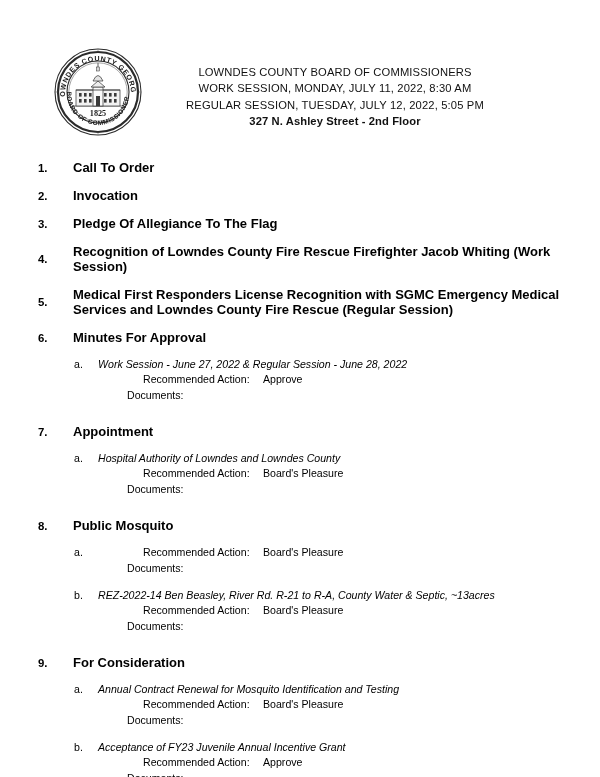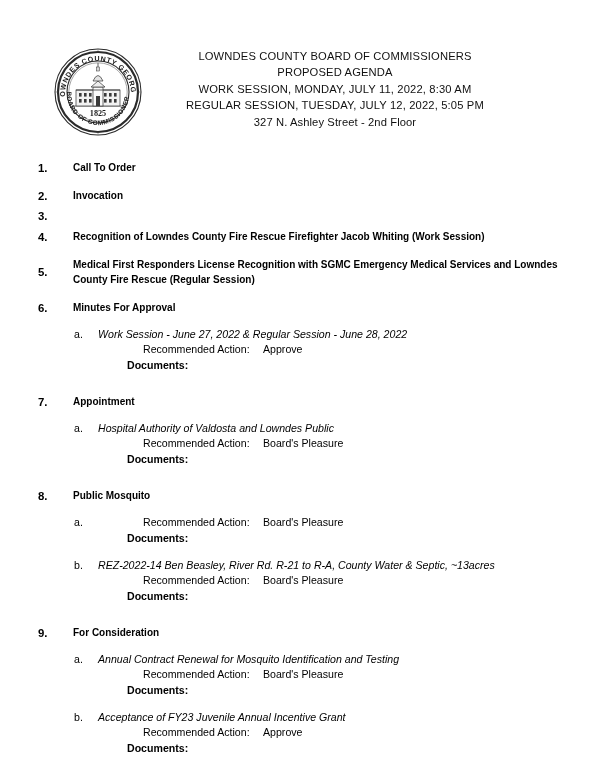--- a/index.html
+++ b/index.html
@@ -30,31 +30,31 @@
     left: 52px;
     top: 4px;
     width: 92px;
     height: 92px;
   }
   .seal-wrap svg { display: block; }
 
   .header-text {
     position: absolute;
     left: 150px;
-    top: 6px;
+    top: 22px;
     width: 370px;
     text-align: center;
     font-size: 11.2px;
     line-height: 16.4px;
     letter-spacing: 0.15px;
     color: #111;
     font-weight: 400;
   }
   .header-text .line { white-space: nowrap; }
-  .header-text .addr { letter-spacing: 0.1px; }
+  .header-text .addr { letter-spacing: 0.1px; font-weight: bold; }
 
   
   .agenda {
     position: absolute;
     top: 160px;
     left: 0;
     width: 600px;
   }
 
   .item {
@@ -71,21 +71,21 @@
     line-height: 15px;
   }
   .item-num.centered {
     top: 50%;
     transform: translateY(-50%);
   }
   .item-title {
     margin-left: 73px;
     margin-right: 28px;
     font-weight: bold;
-    font-size: 10px;
+    font-size: 13px;
     line-height: 15px;
   }
 
   .item-block { margin-bottom: 14px; }
   .item-block.tight { margin-bottom: 13px; }
 
   
   .subitem {
     position: relative;
     margin-top: 12px;
@@ -111,21 +111,20 @@
     line-height: 15.5px;
     display: flex;
     padding-left: 16px;
   }
   .sub-detail .label { width: 120px; flex: none; }
   .sub-detail .value { flex: none; }
   .sub-docs {
     margin-left: 127px;
     font-size: 10.6px;
     line-height: 15.5px;
-    font-weight: bold;
   }
 
   .section-gap { height: 7px; }
 </style>
 </head>
 <body>
 
 <div class="doc-header">
 
   <div class="seal-wrap">
@@ -183,21 +182,20 @@
         <textPath href="#arcTop" startOffset="50%" text-anchor="middle">LOWNDES COUNTY GEORGIA</textPath>
       </text>
       <text font-family="'Liberation Sans', sans-serif" font-size="6.4" font-weight="bold" fill="#1a1a1a" letter-spacing="0.5">
         <textPath href="#arcBot" startOffset="50%" text-anchor="middle">BOARD OF COMMISSIONERS</textPath>
       </text>
     </svg>
   </div>
 
   <div class="header-text">
     <div class="line">LOWNDES COUNTY BOARD OF COMMISSIONERS</div>
-    <div class="line">PROPOSED AGENDA</div>
     <div class="line">WORK SESSION, MONDAY, JULY 11, 2022, 8:30 AM</div>
     <div class="line">REGULAR SESSION, TUESDAY, JULY 12, 2022, 5:05 PM</div>
     <div class="line addr">327 N. Ashley Street - 2nd Floor</div>
   </div>
 </div>
 
 <div class="agenda" id="agenda-root">
     <div class="item-block tight">
       <div class="item">
         <div class="item-num centered">1.</div>
@@ -206,20 +204,21 @@
     </div>
     <div class="item-block tight">
       <div class="item">
         <div class="item-num centered">2.</div>
         <div class="item-title">Invocation</div>
       </div>
     </div>
     <div class="item-block tight">
       <div class="item">
         <div class="item-num centered">3.</div>
+        <div class="item-title">Pledge Of Allegiance To The Flag</div>
       </div>
     </div>
     <div class="item-block tight">
       <div class="item">
         <div class="item-num centered">4.</div>
         <div class="item-title">Recognition of Lowndes County Fire Rescue Firefighter Jacob Whiting (Work Session)</div>
       </div>
     </div>
     <div class="item-block tight">
       <div class="item">
@@ -243,21 +242,21 @@
       </div>
       <div class="section-gap"></div>
     </div>
     <div class="item-block">
       <div class="item">
         <div class="item-num centered">7.</div>
         <div class="item-title">Appointment</div>
       </div>
       <div class="subitem">
         <div class="sub-letter">a.</div>
-        <div class="sub-title">Hospital Authority of Valdosta and Lowndes Public</div>
+        <div class="sub-title">Hospital Authority of Lowndes and Lowndes County</div>
         <div class="sub-detail">
           <span class="label">Recommended Action:</span>
           <span class="value">Board's Pleasure</span>
         </div>
         <div class="sub-docs">Documents:</div>
       </div>
       <div class="section-gap"></div>
     </div>
     <div class="item-block">
       <div class="item">

